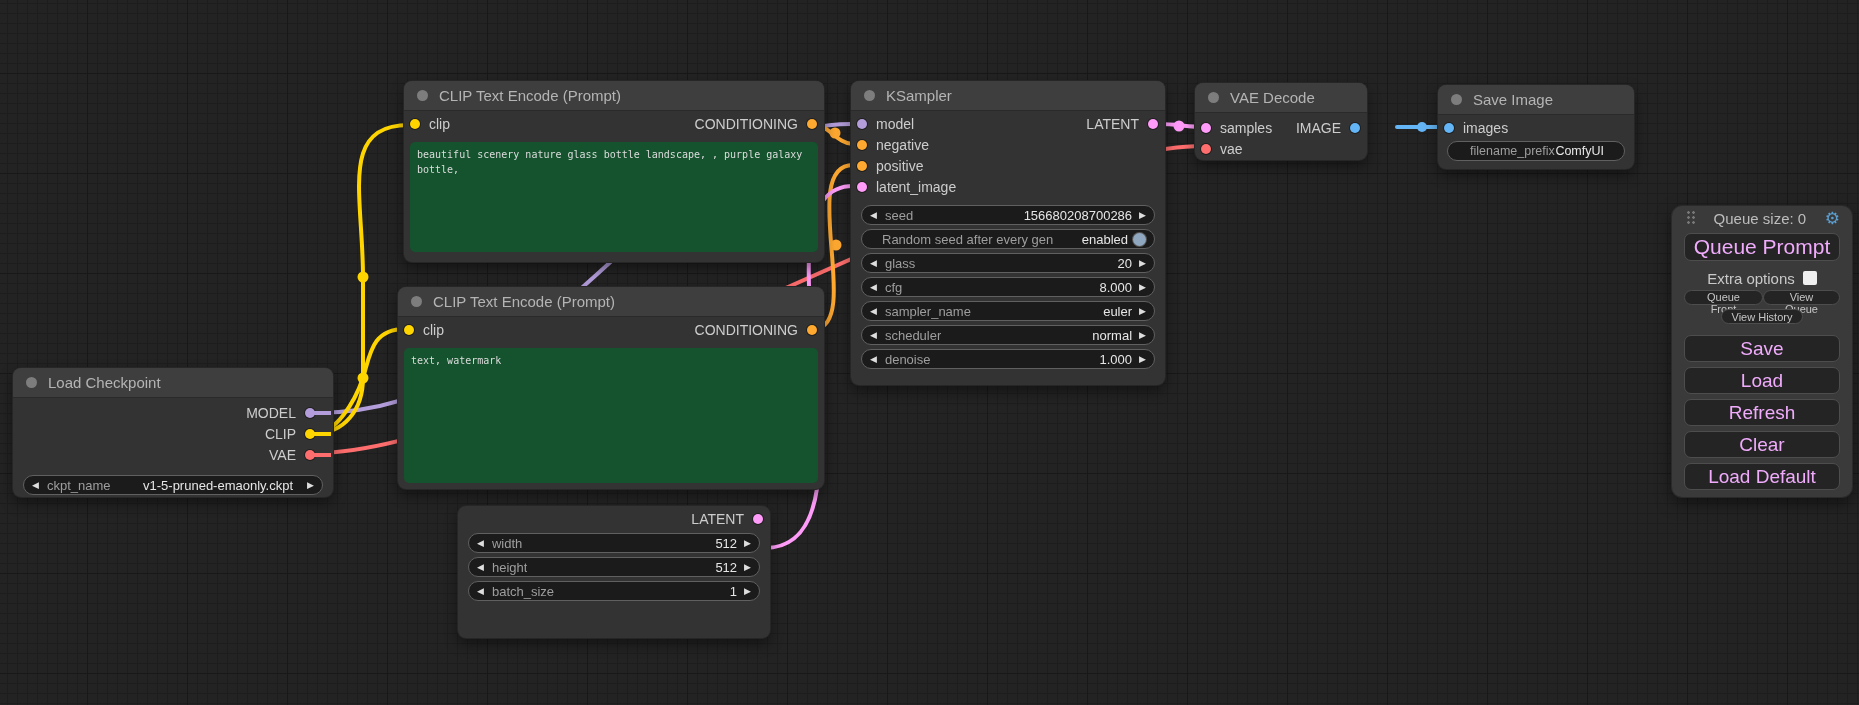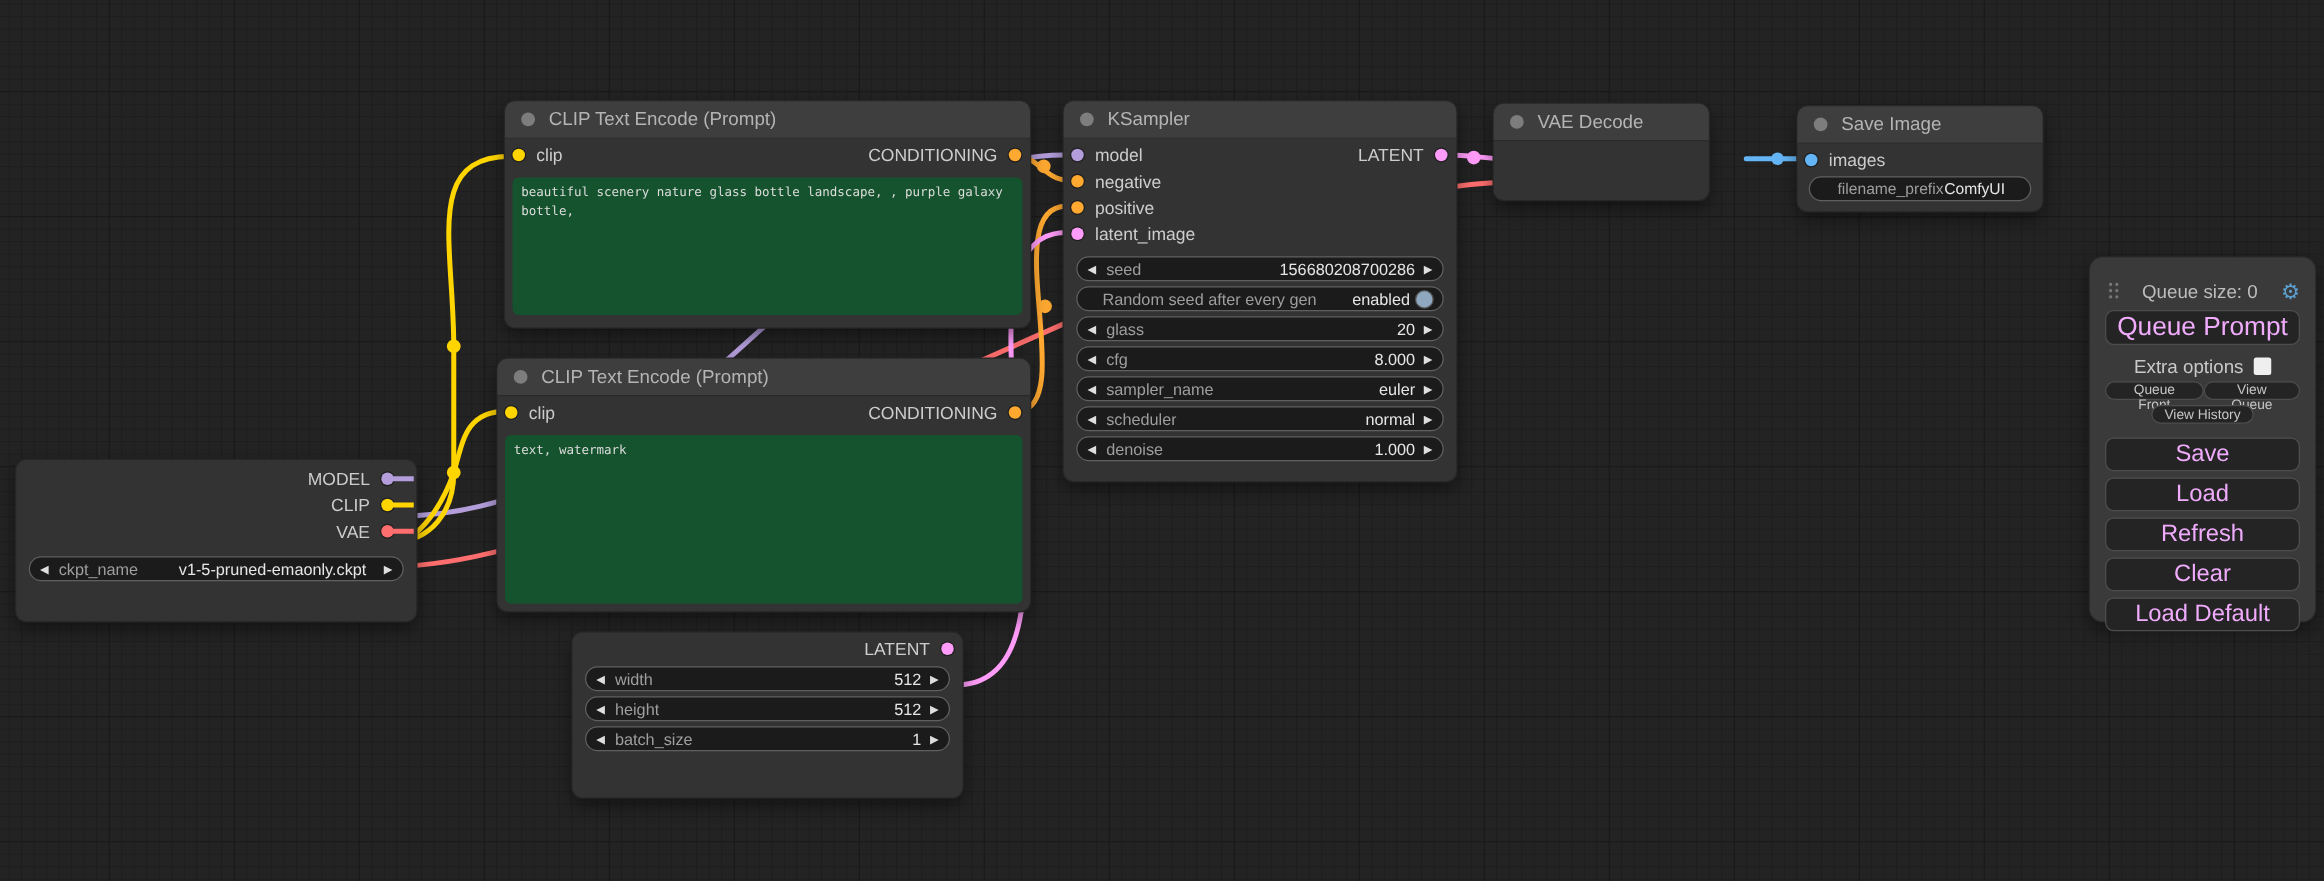--- a/index.html
+++ b/index.html
@@ -65,21 +65,21 @@
   #node-vae-decode{left:1195px;top:83px;width:172px;height:77px;}
   #node-vae-decode .nbody{padding-top:4px;}
   #node-save-image{left:1438px;top:85px;width:196px;height:84px;}
   #node-save-image .nbody{padding-top:2px;}
   #node-save-image .widget{margin:3px 9px 0;padding:0 10px;font-size:12.5px;}
   #node-empty-latent{left:458px;top:506px;width:312px;height:132px;}
   
   #queue-panel{
     position:absolute;z-index:2;left:1672px;top:206px;width:180px;height:291px;
     background:#3a3a3a;border-radius:10px;box-shadow:0 0 0 1px #2a2a2a,0 6px 16px rgba(0,0,0,.5);
-    padding:16px 12px;box-sizing:border-box;
+    padding:1px 12px;box-sizing:border-box;
   }
   .qheader{display:flex;align-items:center;height:22px;margin-bottom:4px;}
   .qdrag{width:9px;height:16px;flex:none;margin-left:2px;cursor:grab;
     background-image:radial-gradient(#787878 1.2px, transparent 1.5px);background-size:5px 5px;}
   .qtitle{flex:1;text-align:center;color:#bdbdbd;font-size:15px;}
   .qgear{flex:none;font-size:17px;line-height:1;cursor:pointer;}
   .qbig{
     display:block;width:100%;height:28px;box-sizing:border-box;
     background:#242424;border:1px solid #4d4d4d;border-radius:7px;
     color:#f0abfc;font-size:19px;font-family:"Liberation Sans",sans-serif;
@@ -117,20 +117,24 @@
     <circle cx="363" cy="277" r="5.5" fill="#ffd500"></circle>
     <circle cx="363" cy="378" r="5.5" fill="#ffd500"></circle>
     <circle cx="835" cy="133" r="5.5" fill="#ffa931"></circle>
     <circle cx="836" cy="245" r="5.5" fill="#ffa931"></circle>
     <circle cx="1179" cy="126" r="5.5" fill="#ff9cf9"></circle>
     <circle cx="1422" cy="127" r="5" fill="#64b5f6"></circle>
   </g>
 </svg>
 
 <div class="node" id="node-load-checkpoint">
+  <div class="ntitle">
+    <span class="tdot"></span>
+    <span>Load Checkpoint</span>
+  </div>
   <div class="nbody">
     <div class="srow out">
       <span>MODEL</span>
       <span class="sdot outd" style="background-color: rgb(179, 157, 219);"></span>
     </div>
     <div class="srow out">
       <span>CLIP</span>
       <span class="sdot outd" style="background-color: rgb(255, 213, 0);"></span>
     </div>
     <div class="srow out">
@@ -257,20 +261,36 @@
         <span class="warr">▶</span>
       </div>
     </div>
   </div>
 </div>
 
 <div class="node" id="node-vae-decode">
   <div class="ntitle">
     <span class="tdot"></span>
     <span>VAE Decode</span>
+  </div>
+  <div class="nbody">
+    <div class="srow dual">
+      <span class="sgrp">
+        <span class="sdot in" style="background-color: rgb(255, 156, 249);"></span>
+        <span>samples</span>
+      </span>
+      <span class="sgrp">
+        <span>IMAGE</span>
+        <span class="sdot outd" style="background-color: rgb(100, 181, 246);"></span>
+      </span>
+    </div>
+    <div class="srow">
+      <span class="sdot in" style="background-color: rgb(255, 110, 110);"></span>
+      <span>vae</span>
+    </div>
   </div>
 </div>
 
 <div class="node" id="node-save-image">
   <div class="ntitle">
     <span class="tdot"></span>
     <span>Save Image</span>
   </div>
   <div class="nbody">
     <div class="srow">

